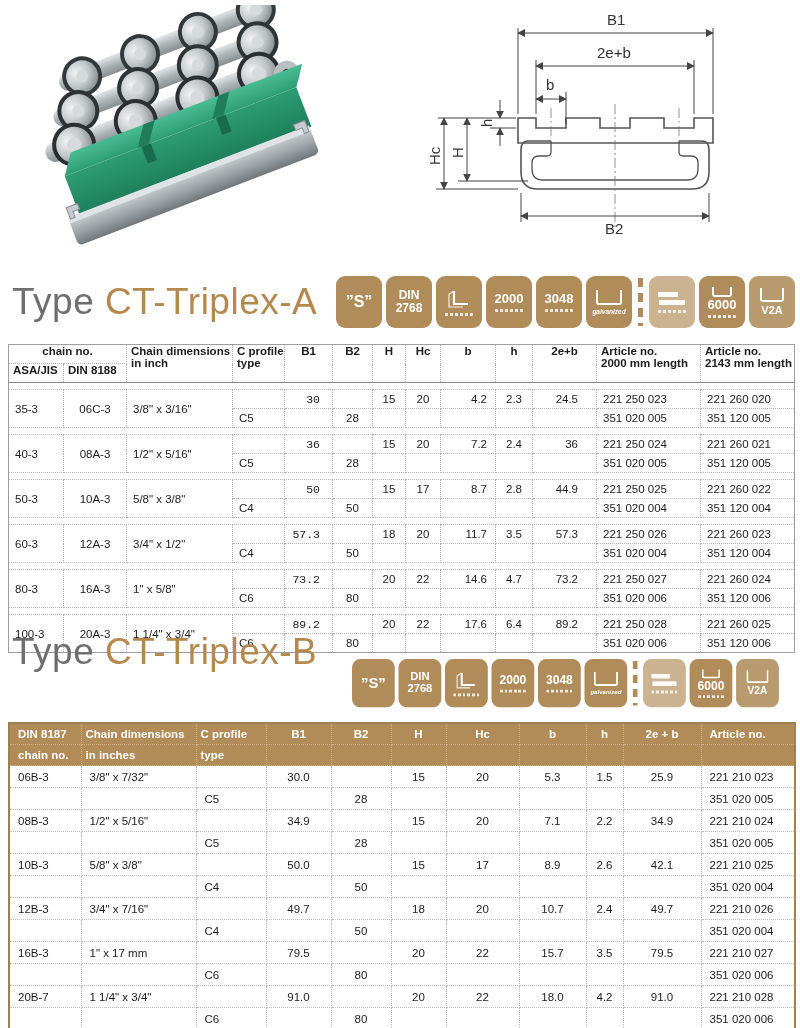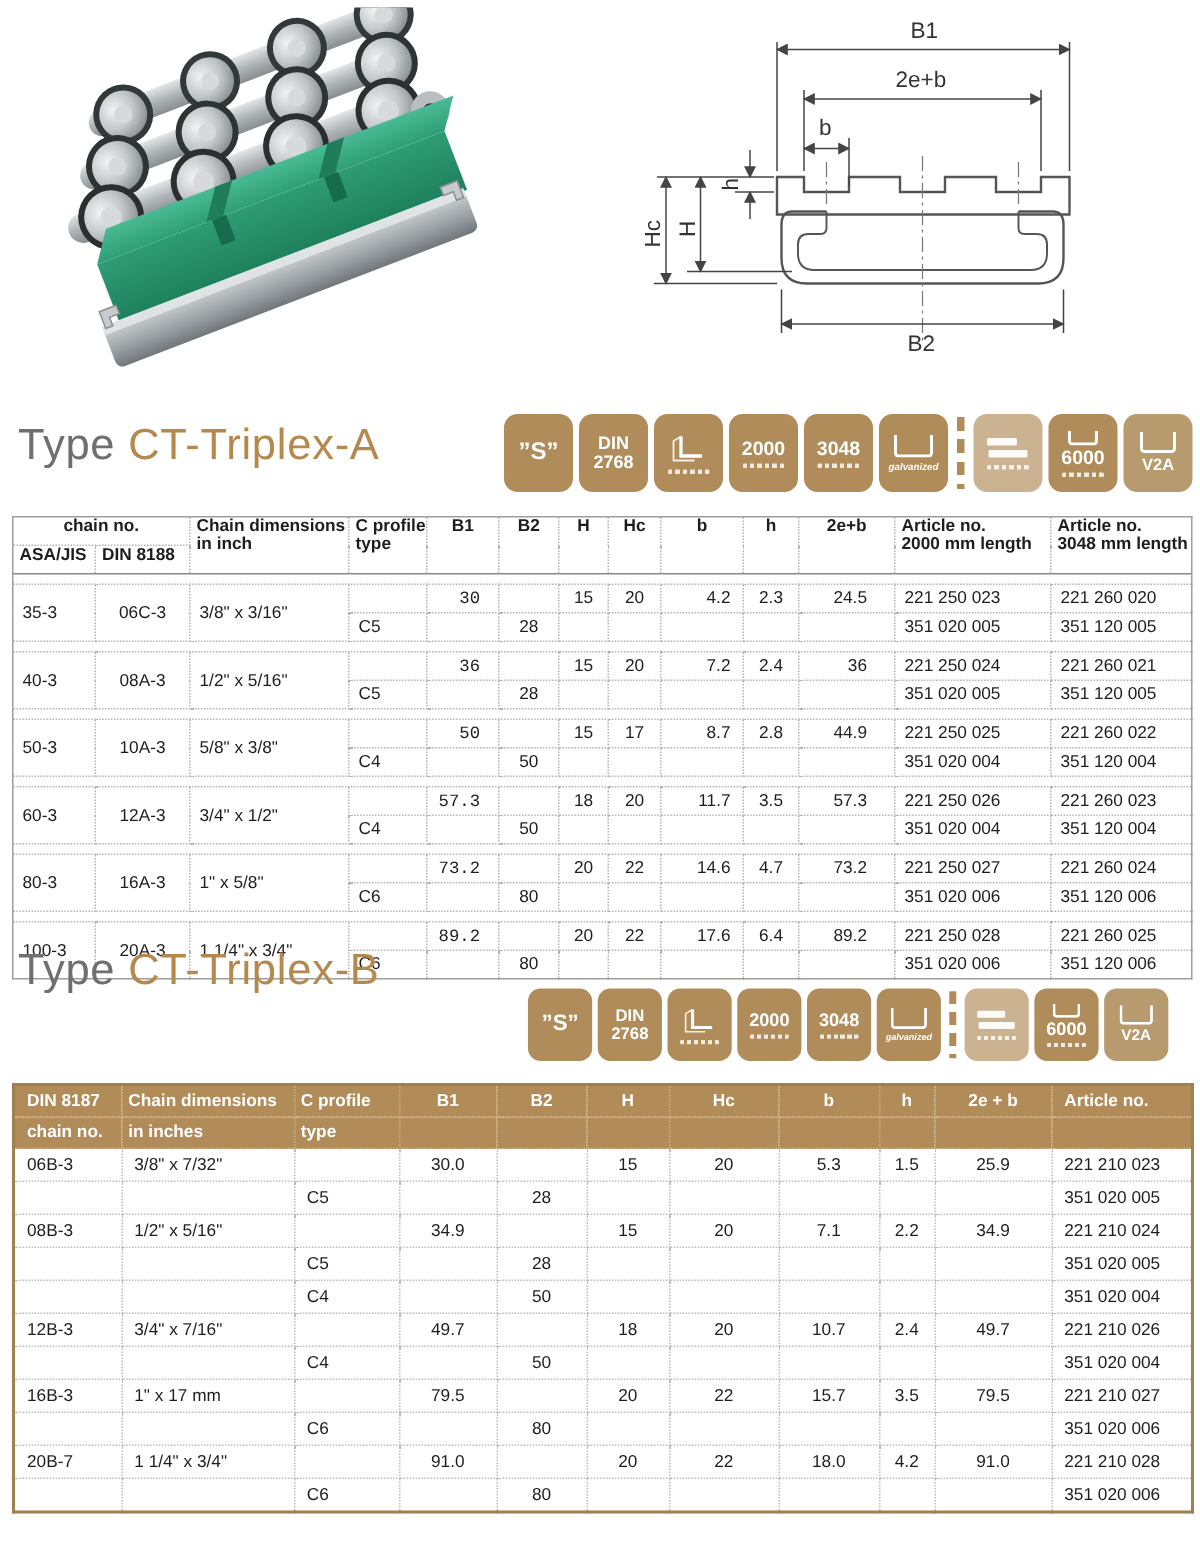--- a/index.html
+++ b/index.html
@@ -6,21 +6,21 @@
   body{
     width:800px;height:1028px;position:relative;background:#ffffff;
     font-family:"Liberation Sans",sans-serif;color:#1d1d1d;overflow:hidden;
   }
   
   #photo{position:absolute;left:45px;top:5px;}
   #diagram{position:absolute;left:430px;top:0;}
   svg text{font-family:"Liberation Sans",sans-serif;}
 
   
-  .section-heading{position:absolute;left:12px;font-size:29px;letter-spacing:.5px;}
+  .section-heading{position:absolute;left:12px;font-size:37px;letter-spacing:.5px;}
   .section-heading .t-prefix{color:#6f6f6f;}
   .section-heading .t-name{color:#b5884e;}
   #heading-a{top:281px;}
   #heading-b{top:631px;}
 
   
   .badge-row{position:absolute;display:flex;align-items:center;gap:4px;}
   #badges-a{left:336px;top:276px;}
   #badges-b{left:352px;top:659px;transform:scale(.93);transform-origin:left top;}
   .badge{
@@ -297,21 +297,21 @@
     <th rowspan="2" class="hdr2"><span>Chain dimensions</span><br><span>in inch</span></th>
     <th rowspan="2" class="hdr2"><span>C profile</span><br><span>type</span></th>
     <th rowspan="2" class="center hdr2">B1</th>
     <th rowspan="2" class="center hdr2">B2</th>
     <th rowspan="2" class="center hdr2">H</th>
     <th rowspan="2" class="center hdr2">Hc</th>
     <th rowspan="2" class="center hdr2">b</th>
     <th rowspan="2" class="center hdr2">h</th>
     <th rowspan="2" class="center hdr2">2e+b</th>
     <th rowspan="2" class="hdr2"><span>Article no.</span><br><span>2000 mm length</span></th>
-    <th rowspan="2" class="hdr2"><span>Article no.</span><br><span>3048 mm length</span></th>
+    <th rowspan="2" class="hdr2"><span>Article no.</span><br><span>2143 mm length</span></th>
   </tr>
   <tr>
     <th class="hdr2">ASA/JIS</th>
     <th class="hdr2">DIN 8188</th>
   </tr>
 
   <tr class="gap">
         <td colspan="13"></td>
       </tr>
   <tr>
@@ -638,20 +638,33 @@
     <td class="center">28</td>
     <td></td>
         <td></td>
         <td></td>
         <td></td>
         <td></td>
     <td class="left">351 020 005</td>
   </tr>
 
   <tr>
+    <td class="left">10B-3</td>
+    <td class="left">5/8" x 3/8"</td>
+    <td></td>
+    <td class="center">50.0</td>
+    <td></td>
+    <td class="center">15</td>
+    <td class="center">17</td>
+    <td class="center">8.9</td>
+    <td class="center">2.6</td>
+    <td class="center">42.1</td>
+    <td class="left">221 210 025</td>
+  </tr>
+  <tr>
     <td></td>
         <td></td>
     <td class="left">C4</td>
     <td></td>
     <td class="center">50</td>
     <td></td>
         <td></td>
         <td></td>
         <td></td>
         <td></td>

